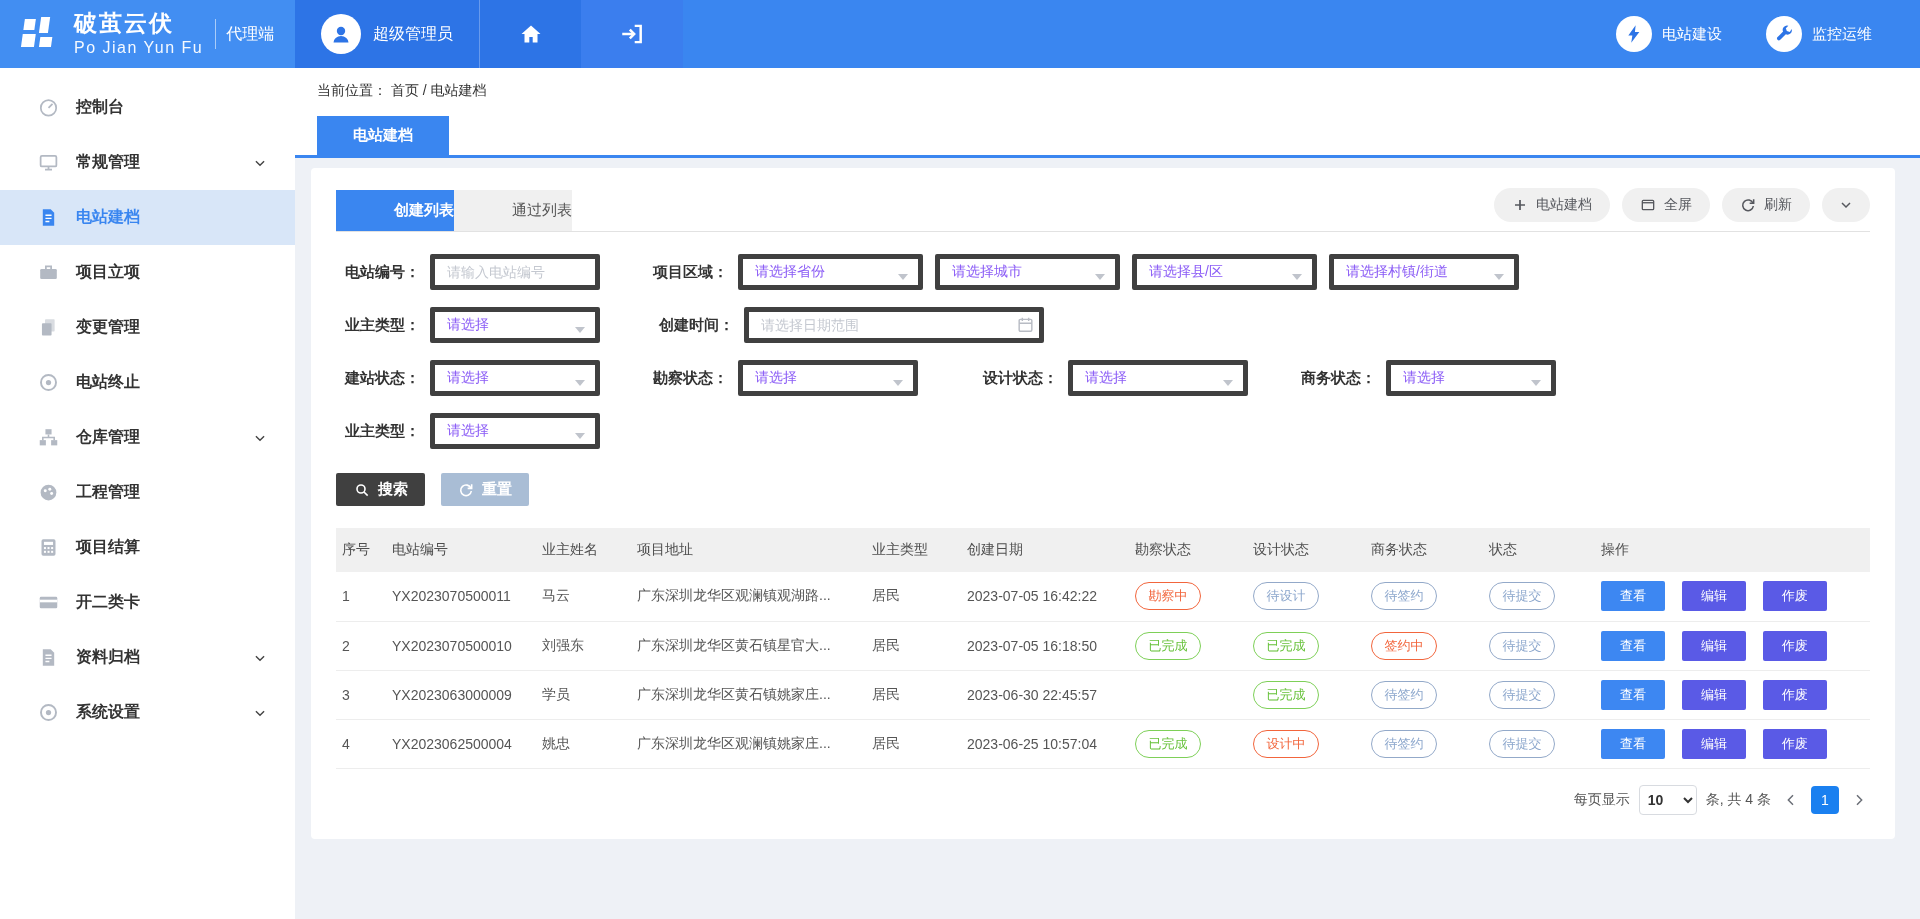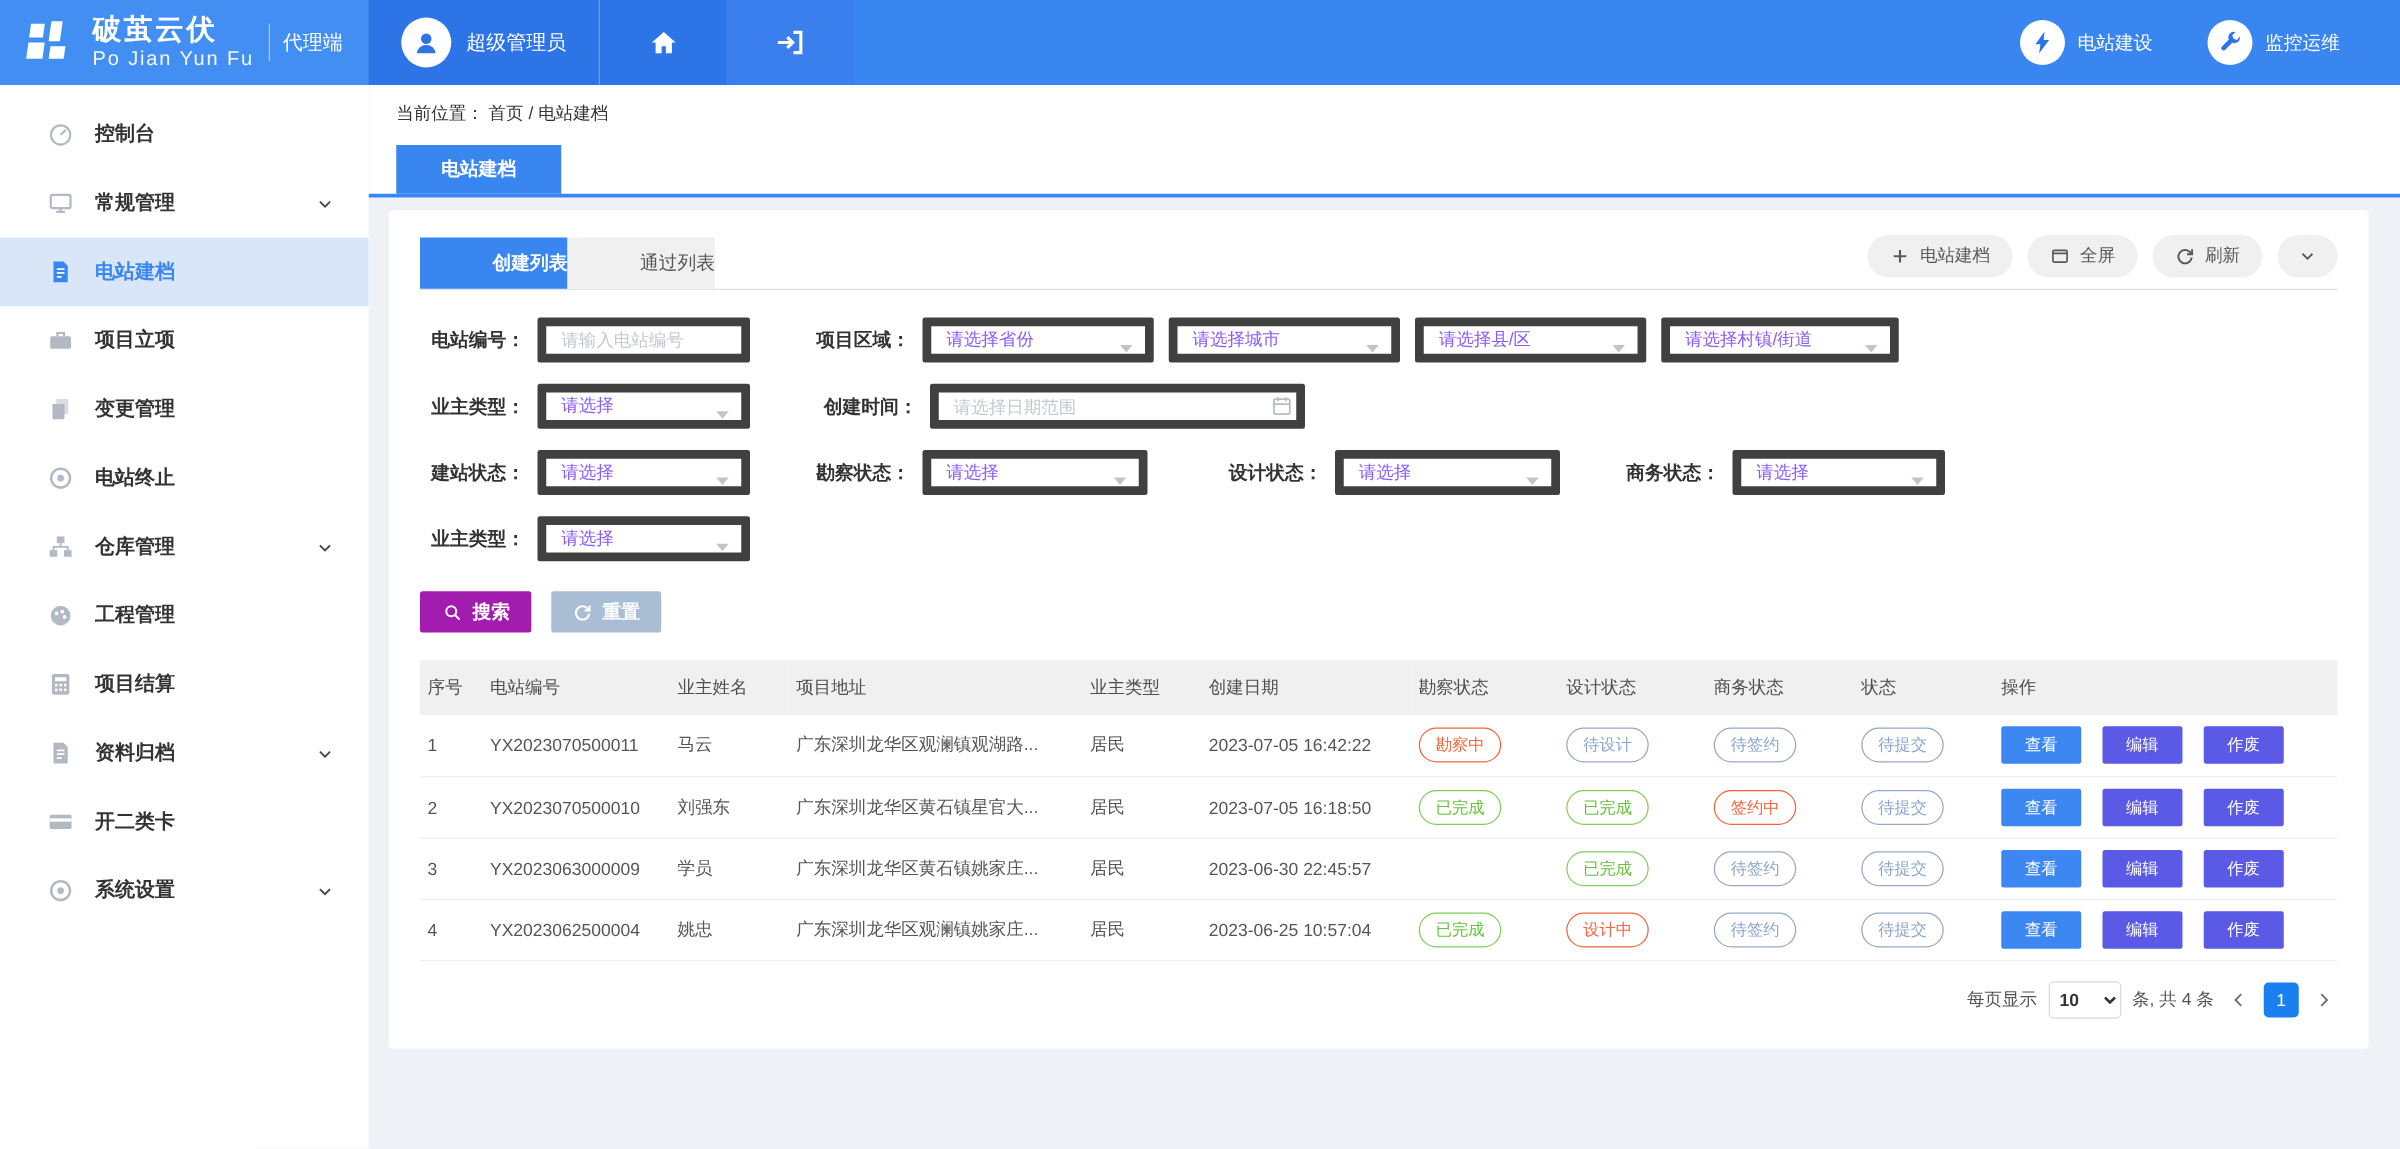--- a/index.html
+++ b/index.html
@@ -47,34 +47,34 @@
   .sub-tab.off { background:#f0f0f0; color:#555; }
   .card-tools { margin-left:auto; display:flex; align-items:center; gap:12px; padding-bottom:9px; }
   .pill { display:flex; align-items:center; gap:8px; background:#f0f0f0; border:none; border-radius:17px; height:34px; padding:0 18px; font-size:14px; color:#56585e; cursor:pointer; font-family:inherit; }
   .pill svg { width:16px; height:16px; }
 
   
   .filters { padding-top:22px; }
   .f-row { display:flex; align-items:center; margin-bottom:17px; }
   .f-item { display:flex; align-items:center; }
   .f-label { width:84px; text-align:right; font-weight:700; font-size:15px; color:#333; margin-right:10px; flex:none; white-space:nowrap; }
-  .ctrl { height:36px; border:7px solid #404040; border-radius:2px; background:#fff; font-size:14px; }
+  .ctrl { height:36px; border:5px solid #404040; border-radius:2px; background:#fff; font-size:14px; }
   input.ctrl { padding:0 12px; color:#333; font-family:inherit; }
   input.ctrl::placeholder { color:#c4c8d0; }
   .sel { position:relative; display:flex; align-items:center; padding:0 12px 0 12px; color:#8b5cf6; cursor:pointer; }
   .caret { position:absolute; right:10px; top:15px; width:0; height:0; border-left:5px solid transparent; border-right:5px solid transparent; border-top:6px solid #c0c4cc; }
   .date-wrap { position:relative; }
   .date-wrap svg { position:absolute; right:9px; top:8px; width:19px; height:19px; }
   .ml44{margin-left:44px} .ml50{margin-left:50px} .ml56{margin-left:56px} .ml12{margin-left:12px}
   .w170{width:170px} .w180{width:180px} .w185{width:185px} .w190{width:190px} .w300{width:300px}
 
   .btn-row { display:flex; gap:16px; margin:24px 0 22px 0; }
   .btn { display:flex; align-items:center; gap:8px; height:33px; padding:0 17px; border:none; border-radius:2px; color:#fff; font-size:15px; font-weight:700; cursor:pointer; font-family:inherit; }
   .btn svg { width:16px; height:16px; }
-  .btn-search { background:#a21caf;padding-left:18px; }
+  .btn-search { background:#404040;padding-left:18px; }
   .btn-reset { background:#a9bdd5; }
 
   
   table { width:100%; border-collapse:collapse; table-layout:fixed; }
   thead th { background:#f0f0f0; height:44px; text-align:left; font-size:14px; color:#4e4e4e; font-weight:400; padding:0 6px; }
   tbody td { height:49px; border-bottom:1px solid #ededed; font-size:14px; color:#555; padding:0 6px; white-space:nowrap; overflow:hidden; }
   .badge { display:inline-block; min-width:66px; text-align:center; padding:4px 10px; border-radius:14px; font-size:13px; border:1px solid; background:#fff; }
   .badge.orange { color:#f2653c; border-color:#f2653c; }
   .badge.green  { color:#67c23a; border-color:#7ed058; }
   .badge.blue   { color:#8ba6cc; border-color:#93a9c9; }
@@ -255,39 +255,39 @@
               <rect x="10.9" y="15.8" width="2.3" height="2.3"></rect>
               <rect x="15" y="15.8" width="2.3" height="2.3"></rect>
             </g>
           </svg>
         </span>
       <span>项目结算</span>
     </div>
     <div class="side-item">
       <span class="s-ico">
           <svg viewBox="0 0 24 24" width="21" height="21">
+            <rect x="2" y="5.5" width="20" height="13" rx="1.5" fill="currentColor"></rect>
+            <rect x="2" y="8.8" width="20" height="3" fill="#fff"></rect>
+          </svg>
+        </span>
+      <span>开二类卡</span>
+    </div>
+    <div class="side-item">
+      <span class="s-ico">
+          <svg viewBox="0 0 24 24" width="21" height="21">
             <path d="M5.5 2.5h9l4 4v15h-13z" fill="currentColor"></path>
             <path d="M8.5 9.5h7M8.5 13h7M8.5 16.5h4.5" stroke="#fff" stroke-width="1.6"></path>
           </svg>
         </span>
       <span>资料归档</span>
       <span class="s-chev">
           <svg viewBox="0 0 24 24" width="14" height="14" fill="none" stroke="currentColor" stroke-width="2.4">
             <path d="M5 9l7 7 7-7"></path>
           </svg>
         </span>
-    </div>
-    <div class="side-item">
-      <span class="s-ico">
-          <svg viewBox="0 0 24 24" width="21" height="21">
-            <rect x="2" y="5.5" width="20" height="13" rx="1.5" fill="currentColor"></rect>
-            <rect x="2" y="8.8" width="20" height="3" fill="#fff"></rect>
-          </svg>
-        </span>
-      <span>开二类卡</span>
     </div>
     <div class="side-item">
       <span class="s-ico">
           <svg viewBox="0 0 24 24" width="21" height="21">
             <circle cx="12" cy="12" r="8.6" fill="none" stroke="currentColor" stroke-width="2.2"></circle>
             <circle cx="12" cy="12" r="3" fill="currentColor"></circle>
           </svg>
         </span>
       <span>系统设置</span>
       <span class="s-chev">

